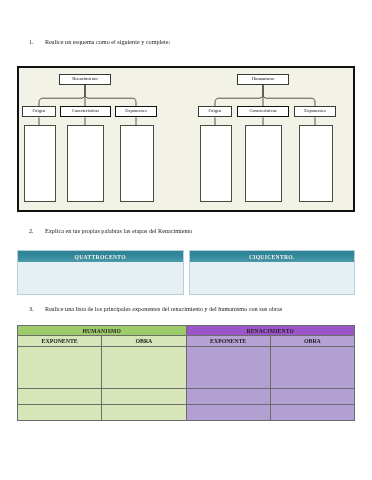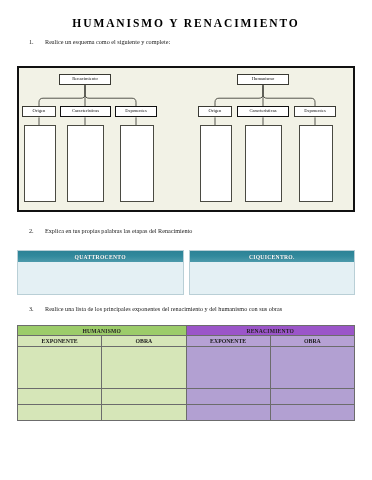--- a/index.html
+++ b/index.html
@@ -188,21 +188,20 @@
   .cell-hum { background: #d6e6b8; }
   .cell-ren { background: #b2a0d2; }
   .row-tall td { height: 41px; }
   .row-short td { height: 15px; }
 </style>
 </head>
 <body>
 
 <div class="page">
 
-  <div class="doc-title">HUMANISMO Y RENACIMIENTO</div>
 
   <div class="instruction ins-1">
     <span class="num">1.</span><span>Realice un esquema como el siguiente y complete:</span>
   </div>
 
   <div class="diagram">
     <div class="diagram-inner">
 
       <div class="tree tree-left">
         <svg class="connectors" viewBox="0 0 168 141" preserveAspectRatio="none">

